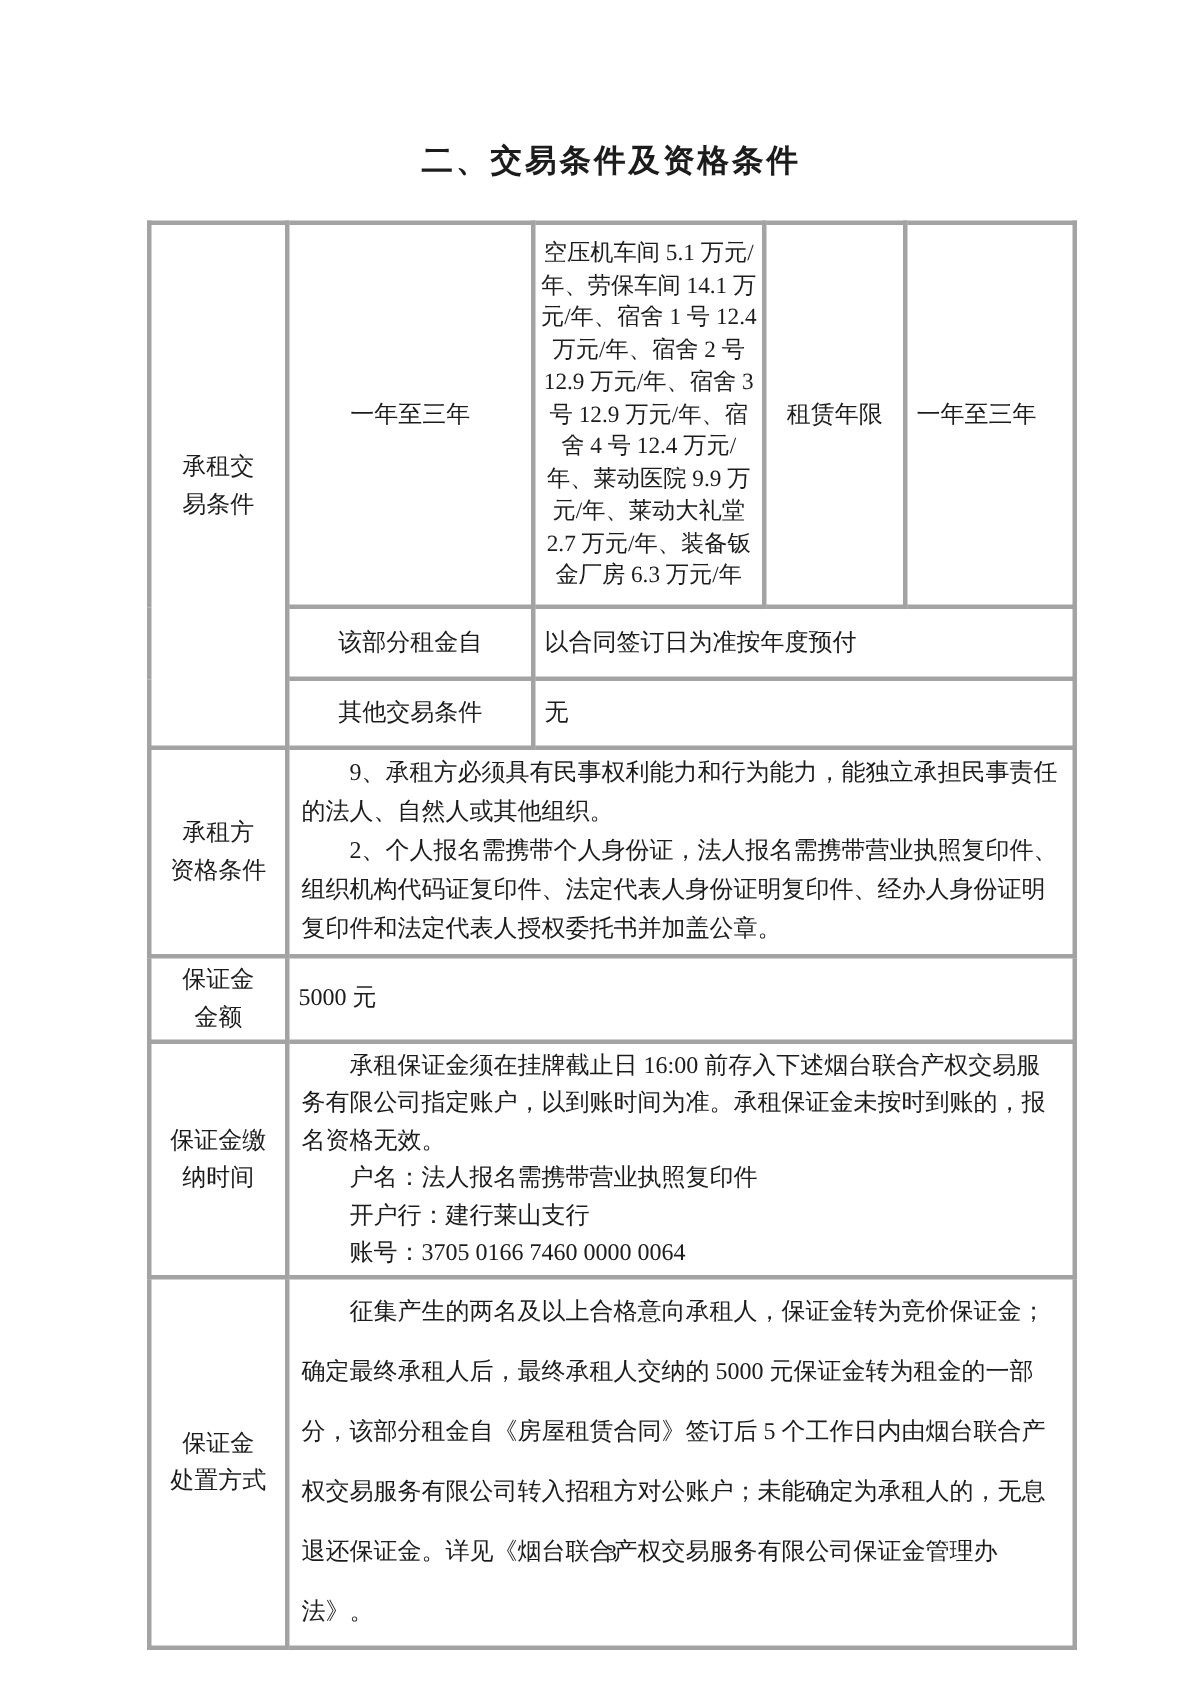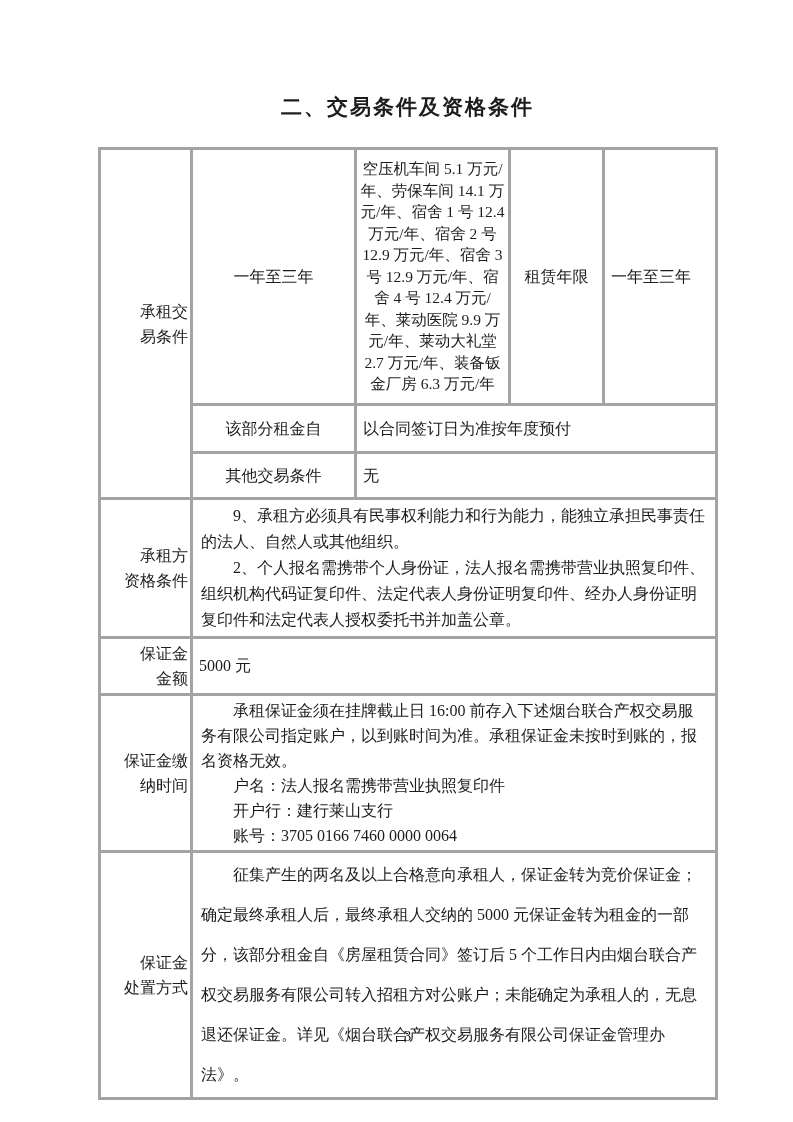--- a/index.html
+++ b/index.html
@@ -24,21 +24,21 @@
     width:619px;
   }
   td {
     border:3px solid #a3a3a3;
     font-size:16px;
     vertical-align:middle;
     padding:2px 6px;
     overflow:hidden;
   }
   td.section-label {
-    text-align:right;
+    text-align:center;
     white-space:pre-line;
     line-height:25px;
     padding:2px 2px;
   }
   td.mini-label { text-align:center; line-height:24px; }
   td.center-val { line-height:24px; }
   td.price-cell {
     text-align:center;
     font-size:15.5px;
     line-height:21.5px;

